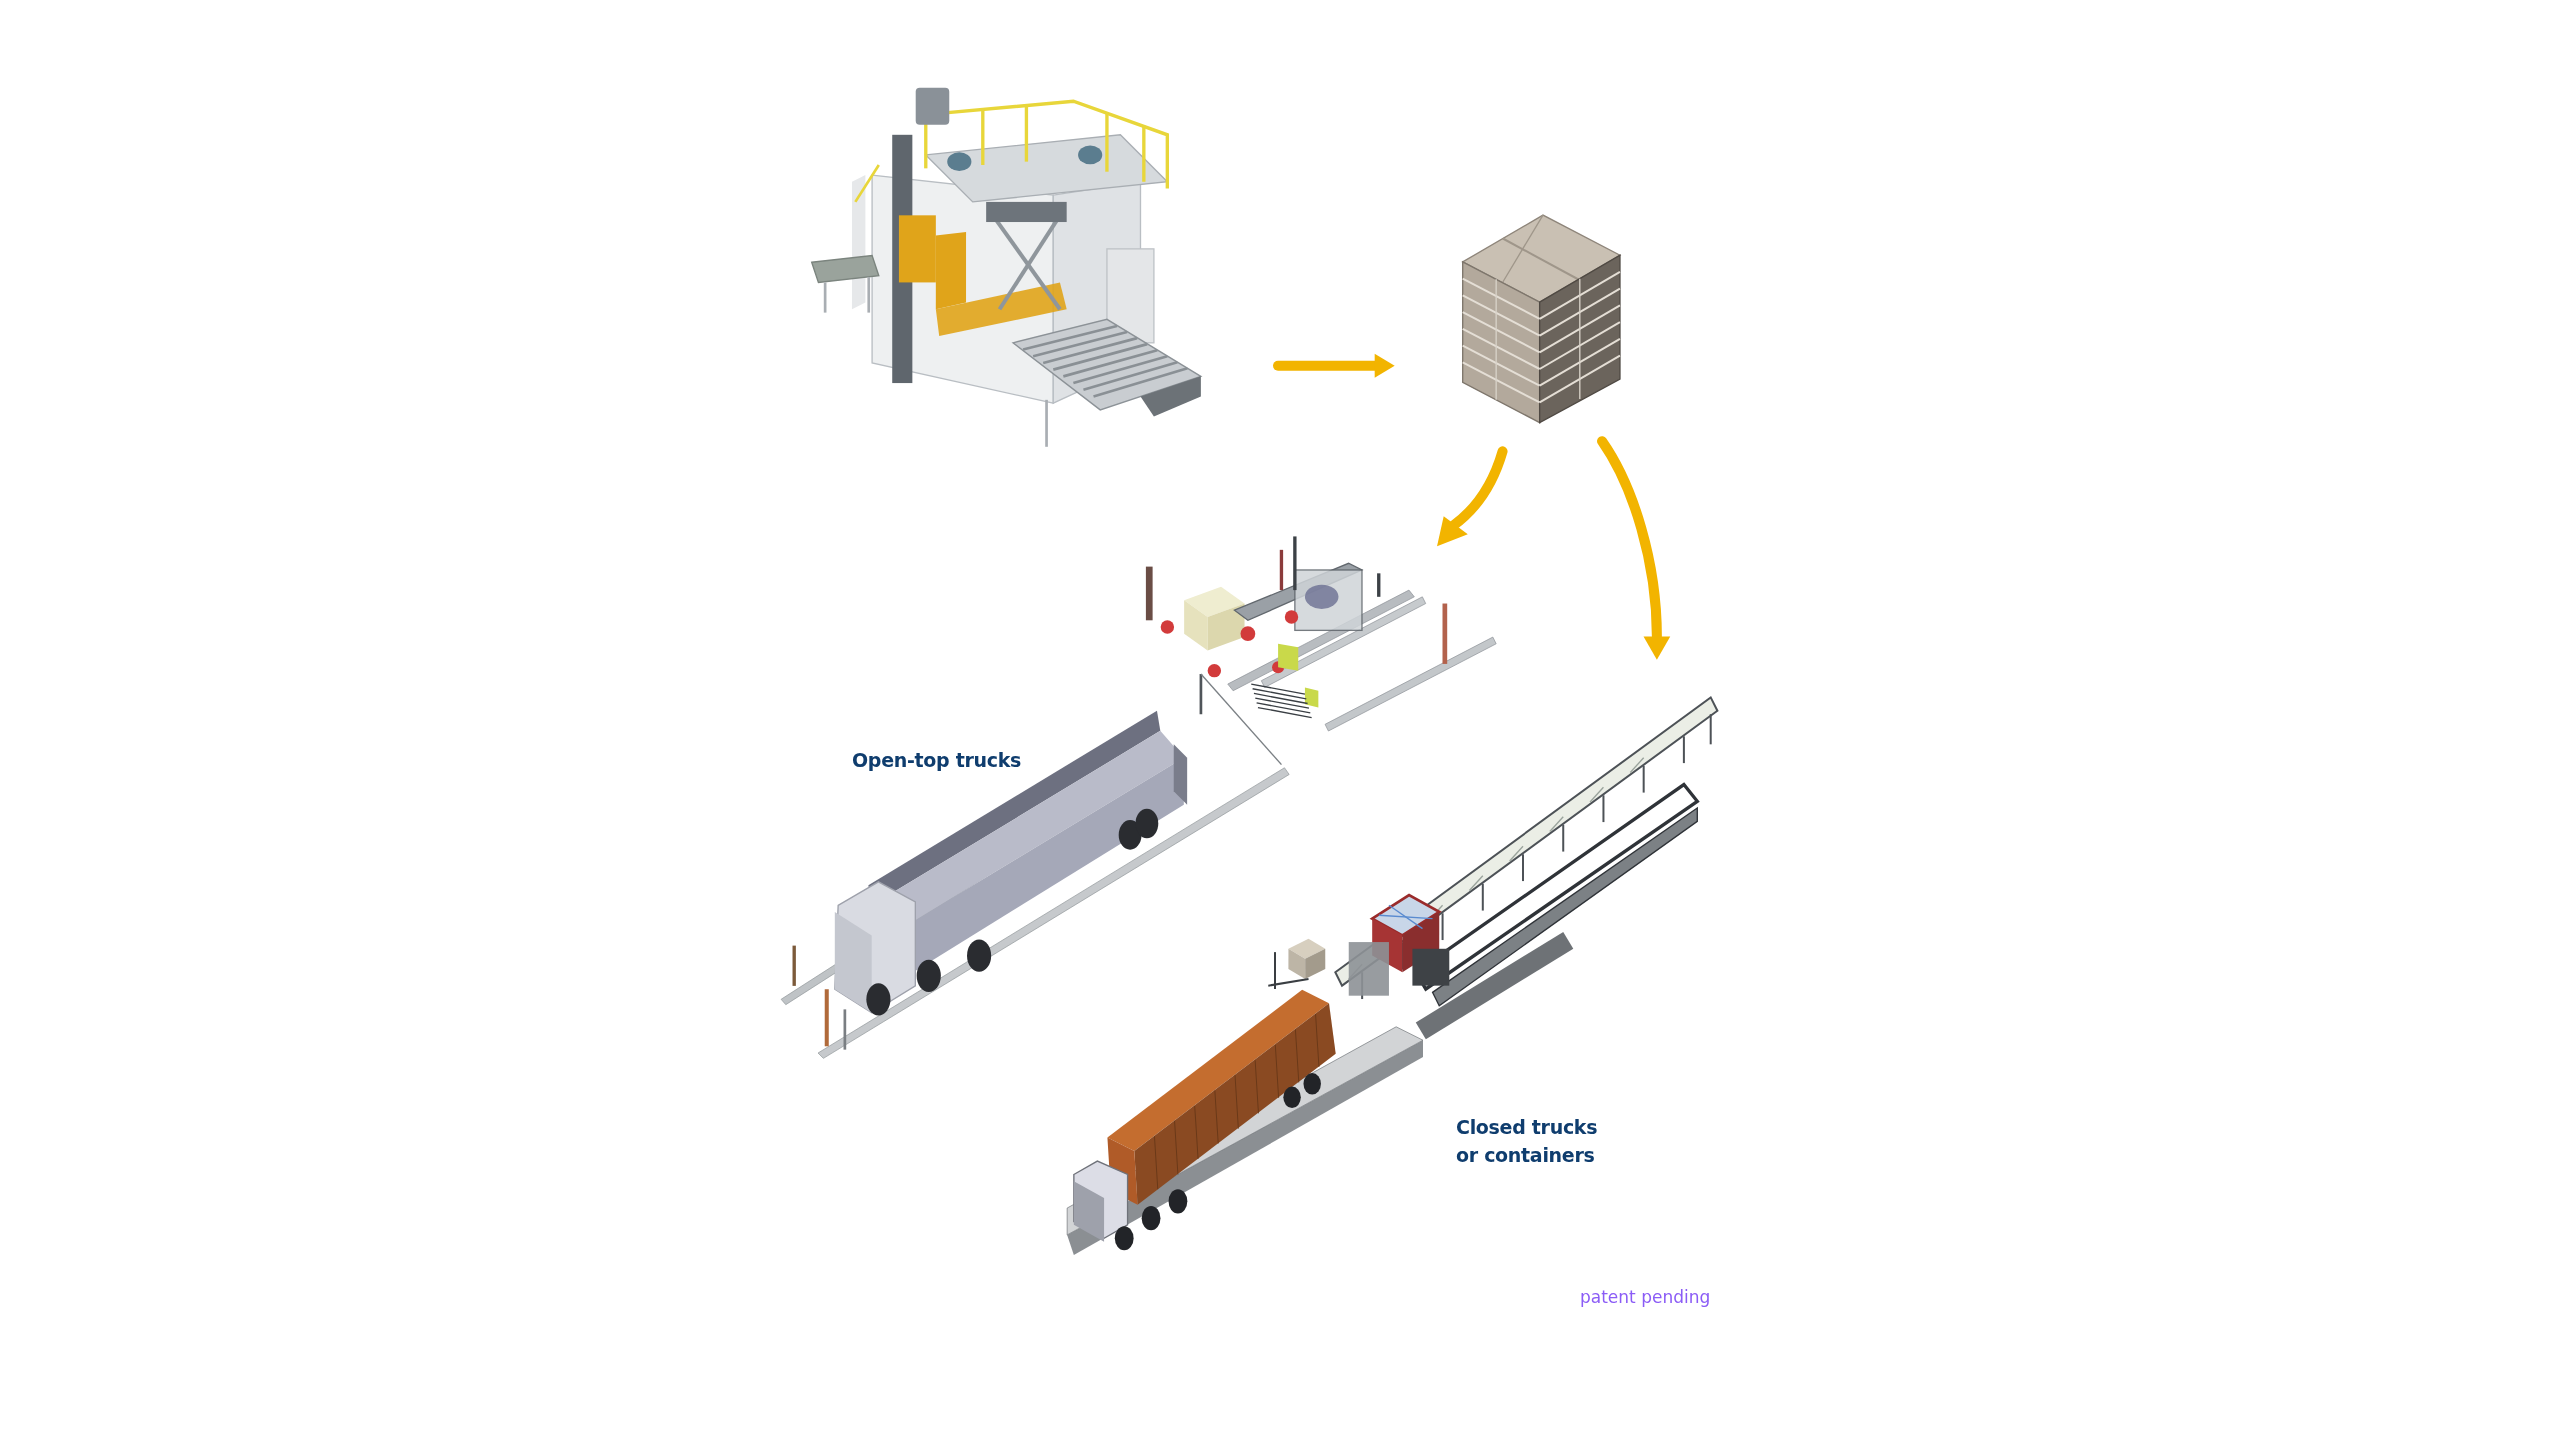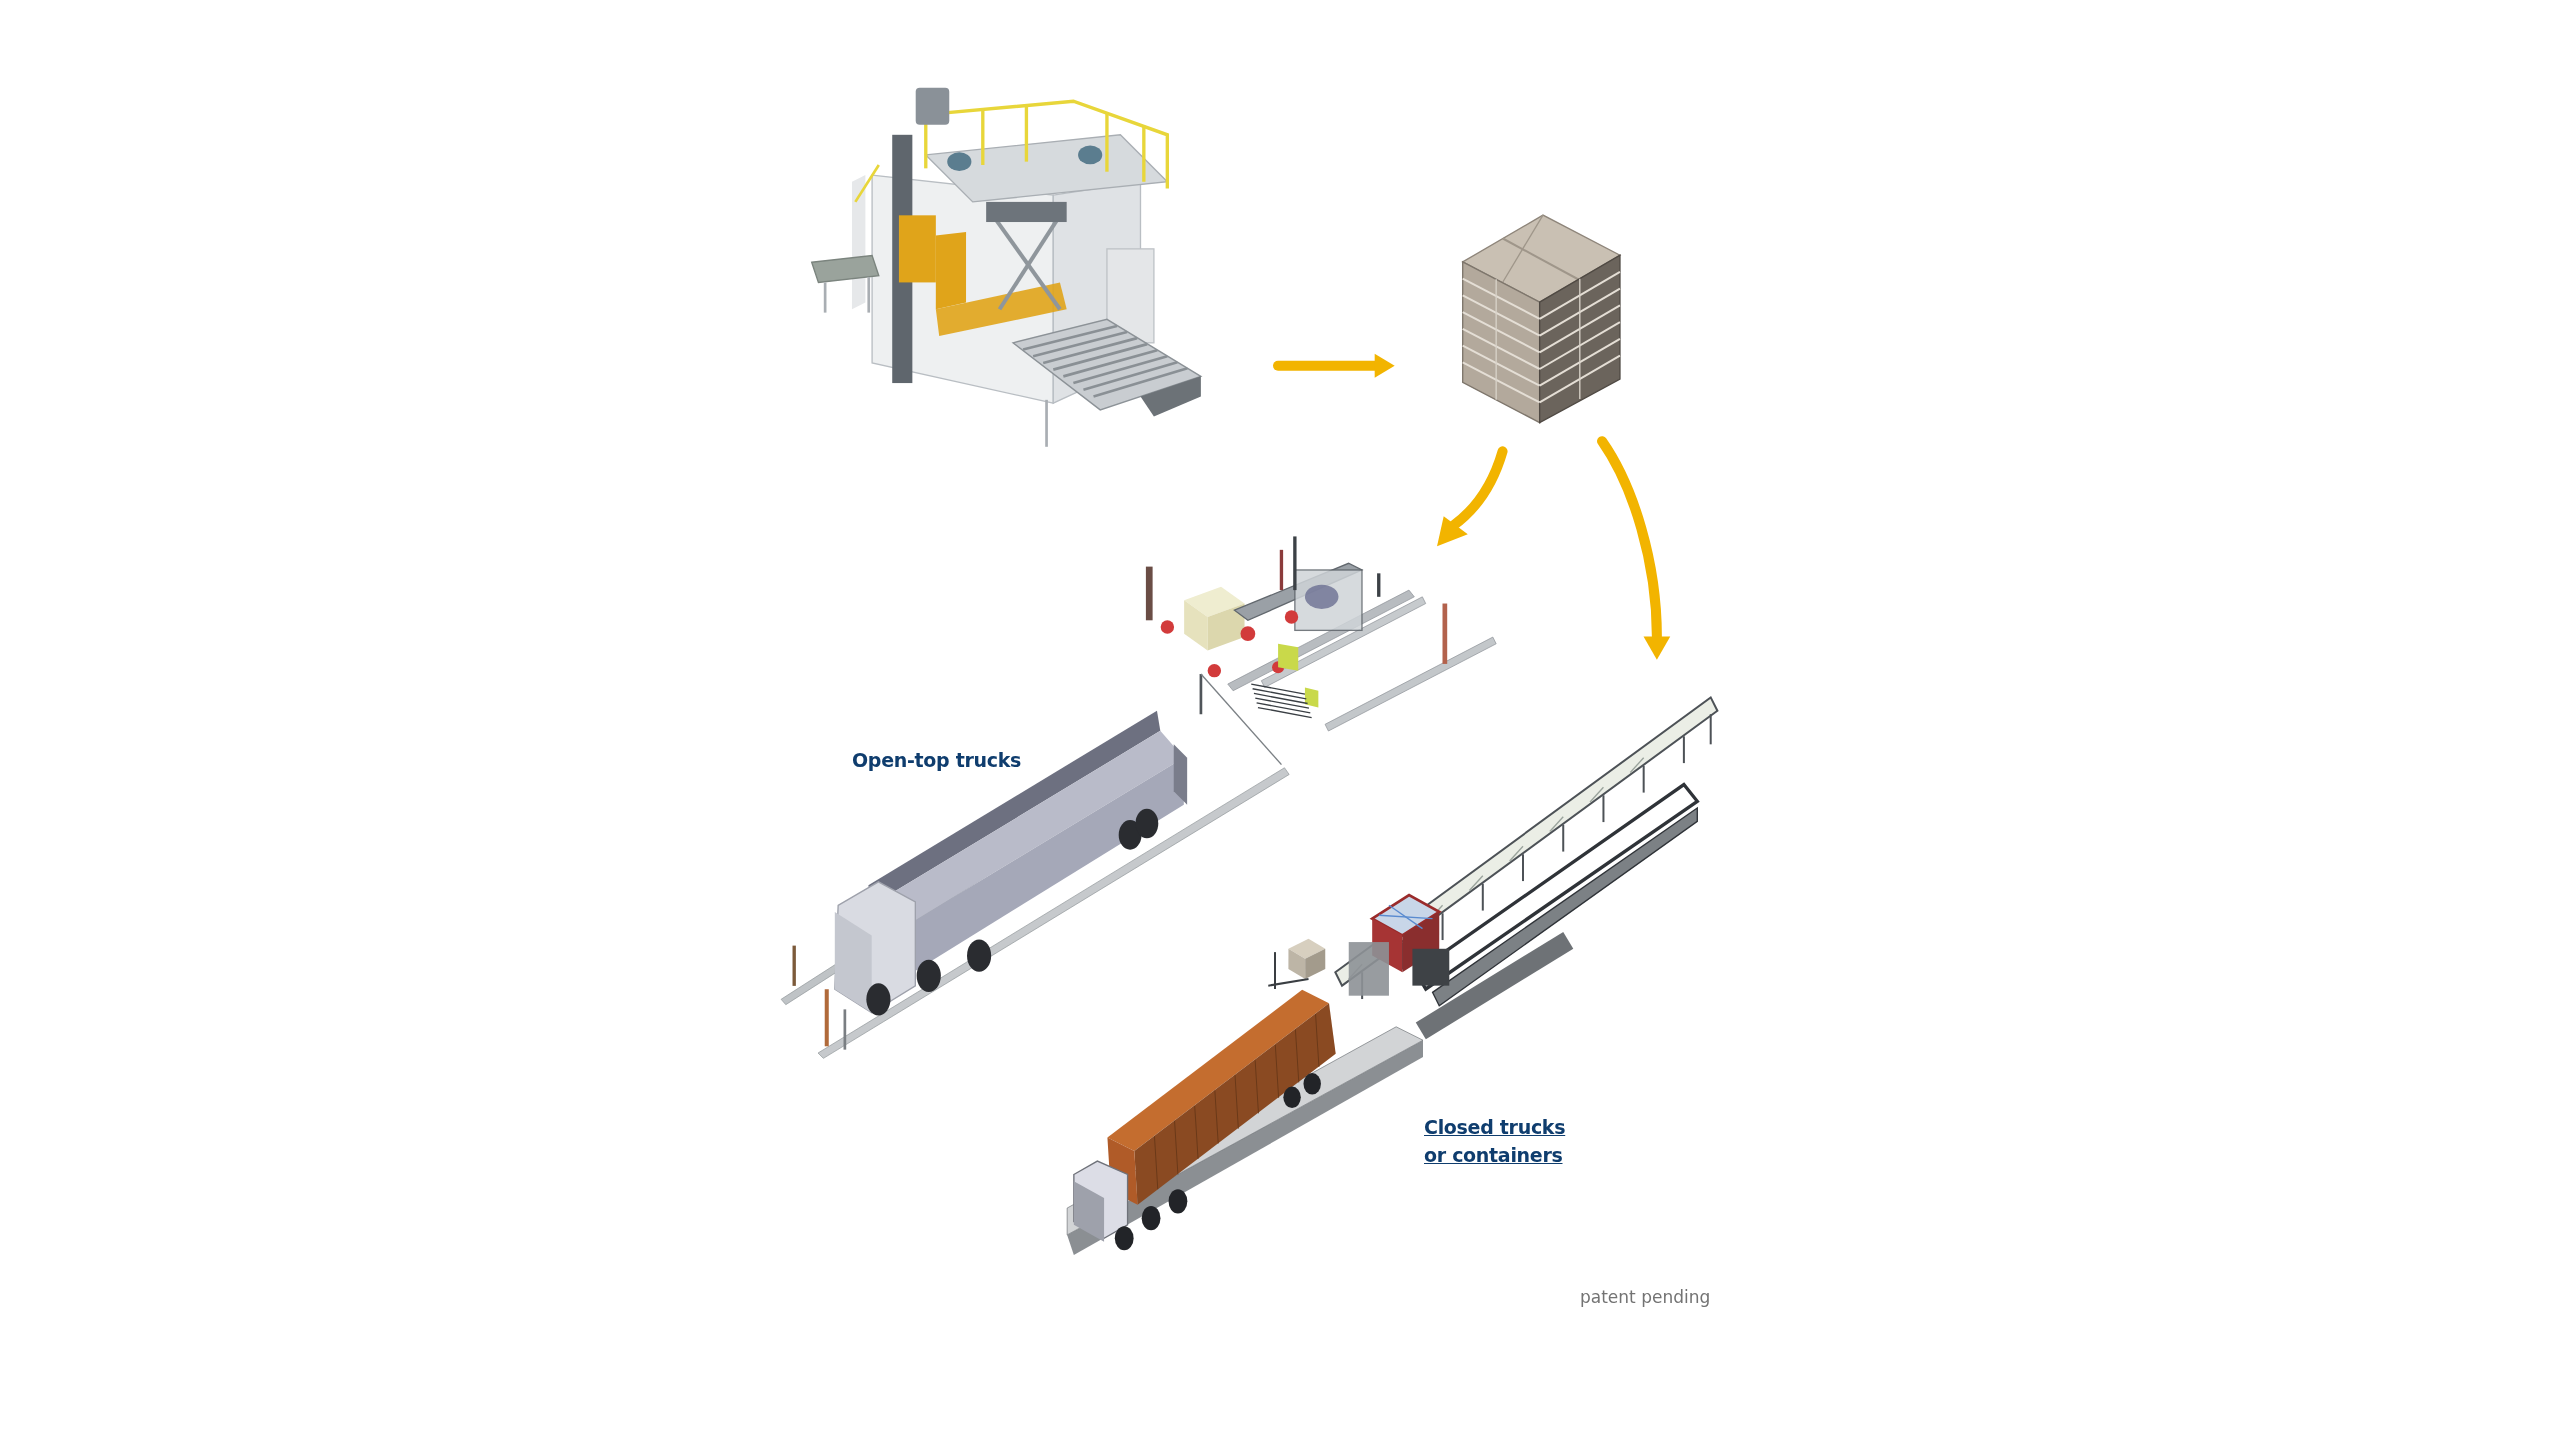--- a/index.html
+++ b/index.html
@@ -2,21 +2,21 @@
 <html style="font-size:10.7px"><head>
 <meta charset="utf-8">
 <style>
   html, body { margin:0; padding:0; background:#ffffff; }
   body { width:2576px; height:1449px; position:relative; overflow:hidden;
          font-family:"DejaVu Sans", "Liberation Sans", sans-serif; }
   svg { position:absolute; overflow:visible; }
   .label-blue { position:absolute; color:#0f3d6e; font-weight:bold;
                 font-family:"DejaVu Sans", "Liberation Sans", sans-serif;
                 font-size:19px; line-height:27.5px; letter-spacing:-0.3px; white-space:nowrap; }
-  .patent { position:absolute; color:#737373; font-size:17px;
+  .patent { position:absolute; color:#8b5cf6; font-size:17px;
             font-family:"DejaVu Sans", "Liberation Sans", sans-serif; white-space:nowrap; }
 </style>
 </head>
 <body>
 
 <svg width="416" height="376" style="left:805px;top:81px;" viewBox="0 0 620 560">
 
   <polygon points="70,150 90,140 90,330 70,340" fill="#e6e8ea"></polygon>
 
   <polygon points="100,140 370,170 370,480 100,420" fill="#eef0f1" stroke="#b9bec3" stroke-width="2"></polygon>
@@ -254,19 +254,19 @@
 
   <ellipse cx="115" cy="395" rx="14" ry="18" fill="#222428"></ellipse>
   <ellipse cx="155" cy="365" rx="14" ry="18" fill="#222428"></ellipse>
   <ellipse cx="195" cy="340" rx="14" ry="18" fill="#222428"></ellipse>
   <ellipse cx="365" cy="185" rx="13" ry="16" fill="#222428"></ellipse>
   <ellipse cx="395" cy="165" rx="13" ry="16" fill="#222428"></ellipse>
 </svg>
 
 <div class="label-blue" style="left:852px;top:747px;">Open-top trucks</div>
 
-<div class="label-blue" style="left:1424px;top:1114px;text-decoration:underline;">
+<div class="label-blue" style="left:1456px;top:1114px;">
   <div>Closed trucks</div>
   <div>or containers</div>
 </div>
 
 <div class="patent" style="left:1580px;top:1287px;">patent pending</div>
 
 
 </body></html>

